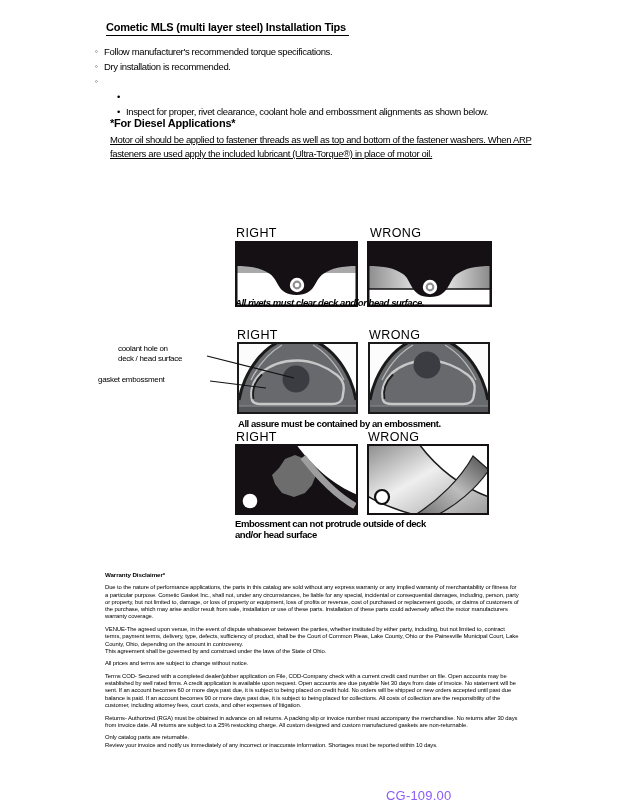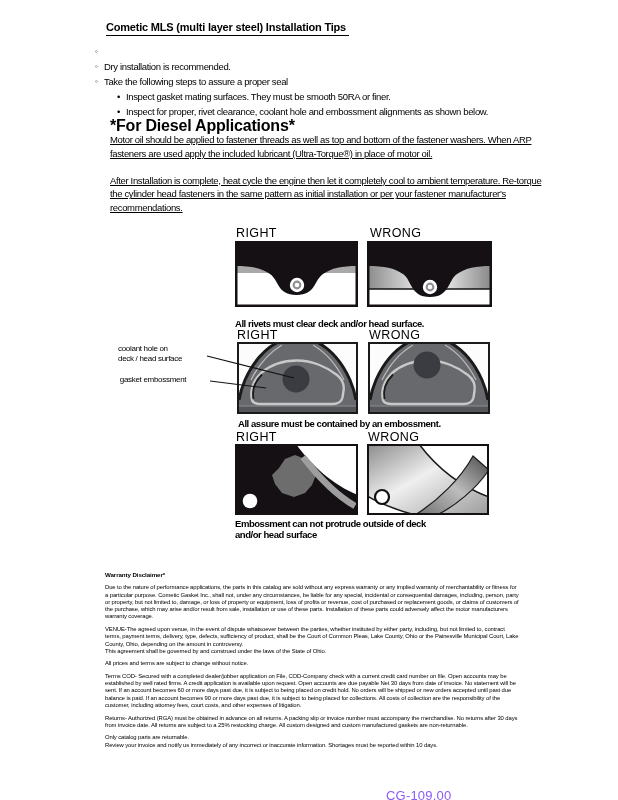--- a/index.html
+++ b/index.html
@@ -12,73 +12,71 @@
     font-size:11px; font-weight:700; letter-spacing:-0.2px;
     border-bottom:1.5px solid #000; padding:0 3px 2px 0;
   }
   .bullets { position:absolute; left:95px; top:44px; width:436px;
     font-size:9.5px; letter-spacing:-0.35px; }
   .b-row { display:flex; line-height:15px; }
   .b-row .marker { width:9px; flex:none; }
   .b-row .marker.open { font-size:8px; line-height:15px; }
   .b-sub { margin-left:22px; }
   .diesel-h { position:absolute; left:110px; top:117px;
-    font-size:16px; font-weight:700; letter-spacing:-0.2px; }
+    font-size:11px; font-weight:700; letter-spacing:-0.2px; }
   .diesel-body { position:absolute; left:110px; top:133px; width:436px;
     font-size:9.5px; letter-spacing:-0.35px; line-height:13.8px; }
   .diesel-body p { margin:0 0 13px 0;text-decoration:underline; }
   .fig-label { position:absolute; width:120px; 
     font-size:12.5px; letter-spacing:0.4px; }
   .fig-caption { position:absolute; font-weight:700; font-size:9.5px;
     letter-spacing:-0.45px; line-height:11px; }
   .diag { position:absolute; line-height:0; }
   .ann { position:absolute; font-size:8px; letter-spacing:-0.3px; line-height:10px; }
   .ann1 { left:118px; top:344px; width:104px; text-align:left; white-space:pre-line; }
-  .ann2 { left:98px; top:375px; width:110px; text-align:center; }
+  .ann2 { left:98px; top:375px; width:110px; text-align:left; }
   .leaders { position:absolute; left:0; top:0; pointer-events:none; }
   .disclaimer { position:absolute; left:105px; top:571px; width:414px;
     font-size:5.9px; letter-spacing:-0.1px; line-height:7.3px; }
   .disc-h { font-weight:700; font-size:6.2px; margin:0 0 6px 0; }
   .disc-p { margin:0 0 5.2px 0; white-space:pre-line; }
   .cg { position:absolute; left:386px; top:788px; font-size:13px;
     letter-spacing:0.2px; color:#8b5cf6; }
 </style>
 </head>
 <body>
 
 <div class="page">
 
   <div class="title">Cometic MLS (multi layer steel) Installation Tips</div>
 
   <div class="bullets">
     <div class="b-row">
       <span class="marker open">◦</span>
+      <span>Follow manufacturer's recommended torque specifications.</span>
     </div>
     <div class="b-row">
       <span class="marker open">◦</span>
       <span>Dry installation is recommended.</span>
     </div>
     <div class="b-row">
       <span class="marker open">◦</span>
-      <span>Take the following steps to assure a proper seal</span>
     </div>
     <div class="b-row b-sub">
       <span class="marker">•</span>
-      <span>Inspect gasket mating surfaces.  They must be smooth 50RA or finer.</span>
     </div>
     <div class="b-row b-sub">
       <span class="marker">•</span>
       <span>Inspect for proper, rivet clearance, coolant hole and embossment alignments as shown below.</span>
     </div>
   </div>
 
   <div class="diesel-h">*For Diesel Applications*</div>
   <div class="diesel-body">
     <p>Motor oil should be applied to fastener threads as well as top and bottom of the fastener washers. When ARP fasteners are used apply the included lubricant (Ultra-Torque®) in place of motor oil.</p>
-    <p>After Installation is complete, heat cycle the engine then let it completely cool to ambient temperature. Re-torque the cylinder head fasteners in the same pattern as initial installation or per your fastener manufacturer's recommendations.</p>
   </div>
 
   <div class="fig-label" style="left:236px; top:226px;">RIGHT</div>
   <div class="fig-label" style="left:370px; top:226px;">WRONG</div>
 
   <div class="diag" style="left:235px; top:241px;">
     <svg width="123" height="66" viewBox="0 0 123 66">
       <rect width="123" height="66" fill="#ffffff"></rect>
       <rect x="2" y="25" width="119" height="7" fill="#a9a9a9"></rect>
       <path d="M0,0 H123 V25 C106,25 97,27 88,33 C79,39 81,54 61.5,54 C42,54 44,39 35,33 C26,27 17,25 0,25 Z" fill="#141014"></path>
@@ -101,21 +99,21 @@
       <rect width="125" height="66" fill="#ffffff"></rect>
       <rect x="2" y="25" width="121" height="23" fill="url(#fg1)"></rect>
       <line x1="2" y1="48" x2="123" y2="48" stroke="#141014" stroke-width="1.6"></line>
       <path d="M0,0 H125 V25 C108,25 99,27 90,33 C81,39 83,56 63,56 C43,56 45,39 36,33 C27,27 18,25 0,25 Z" fill="#141014"></path>
       <circle cx="63" cy="46" r="7.2" fill="#ffffff"></circle>
       <circle cx="63" cy="46" r="4.4" fill="#8f8f8f"></circle>
       <circle cx="63" cy="46" r="2.3" fill="#ffffff"></circle>
       <rect x="1.25" y="1.25" width="122.5" height="63.5" fill="none" stroke="#141014" stroke-width="2.5"></rect>
     </svg>
   </div>
-  <div class="fig-caption" style="left:235px; top:318px;">All rivets must clear deck and/or head surface.</div>
+  <div class="fig-caption" style="left:235px; top:297px;font-style:italic;">All rivets must clear deck and/or head surface.</div>
 
   <div class="fig-label" style="left:237px; top:328px;">RIGHT</div>
   <div class="fig-label" style="left:369px; top:328px;">WRONG</div>
 
   <div class="ann ann1">coolant hole on
 deck / head surface</div>
   <div class="ann ann2">gasket embossment</div>
 
   <div class="diag" style="left:237px; top:342px;">
     <svg width="121" height="72" viewBox="0 0 121 72">

